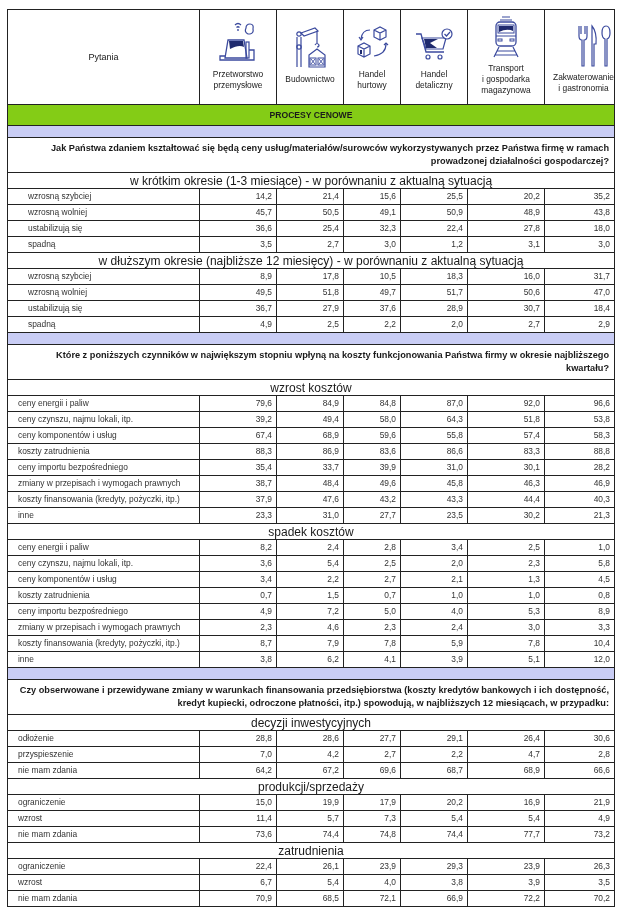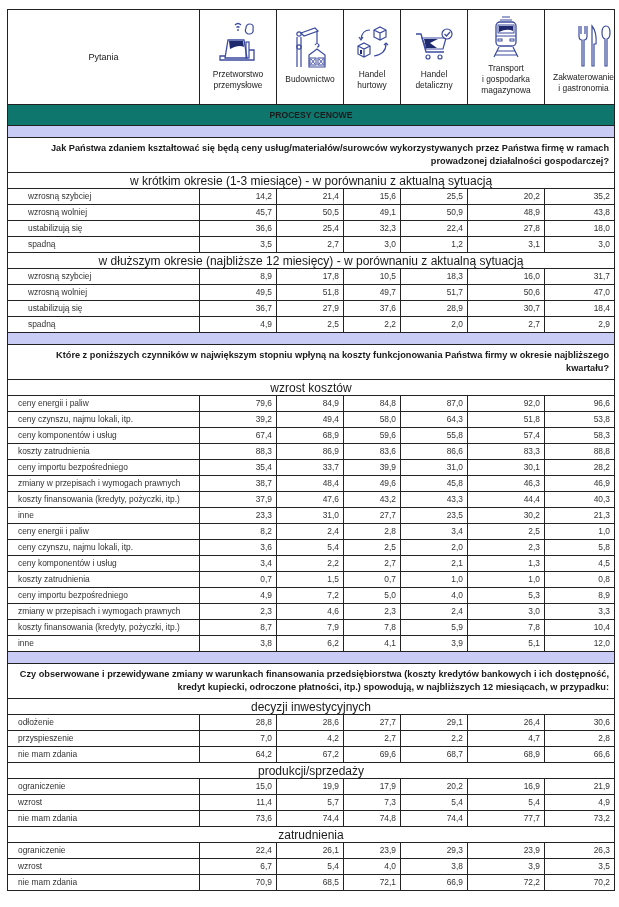--- a/index.html
+++ b/index.html
@@ -17,21 +17,21 @@
   col.c5 { width: 77px; }
   col.c6 { width: 70px; }
 
   tr.head td { height: 94px; vertical-align: bottom; text-align: center; }
   tr.head td.q-head { vertical-align: middle; font-weight: normal; font-size: 9px; }
   .sector { display: flex; flex-direction: column; align-items: center;
             justify-content: center; height: 94px; padding-bottom: 4px; box-sizing: border-box; }
   .sector svg { width: 40px; height: 46px; margin-bottom: 3px; }
   .sector .lbl { font-size: 8.4px; line-height: 11px; color: #222; white-space: pre-line; }
 
-  tr.section td { background: #0f766e; text-align: center; font-weight: bold;
+  tr.section td { background: #84cc16; text-align: center; font-weight: bold;
                   font-size: 8.6px; height: 20px; }
   tr.band td { background: #c9cdf5; height: 11px; }
   tr.question td { font-weight: bold; font-size: 9.2px; line-height: 13px;
                    padding: 4px 5px 4px 5px; height: auto; text-align: right; }
   tr.sub td { text-align: center; font-weight: normal; font-size: 12px; height: 15px; }
   tr.row td { height: 15px; font-size: 8.4px; color: #333; }
   tr.row td.lab { padding-left: 10px; }
   tr.row.indent td.lab { padding-left: 20px; }
   tr.row td.val { text-align: right; padding-right: 4px; }
 </style>
@@ -304,20 +304,23 @@
       </tr>
       <tr class="row">
         <td class="lab">inne</td>
         <td class="val">23,3</td>
         <td class="val">31,0</td>
         <td class="val">27,7</td>
         <td class="val">23,5</td>
         <td class="val">30,2</td>
         <td class="val">21,3</td>
       </tr>
+      <tr class="sub">
+        <td colspan="7">spadek kosztów</td>
+      </tr>
       <tr class="row">
         <td class="lab">ceny energii i paliw</td>
         <td class="val">8,2</td>
         <td class="val">2,4</td>
         <td class="val">2,8</td>
         <td class="val">3,4</td>
         <td class="val">2,5</td>
         <td class="val">1,0</td>
       </tr>
       <tr class="row">

